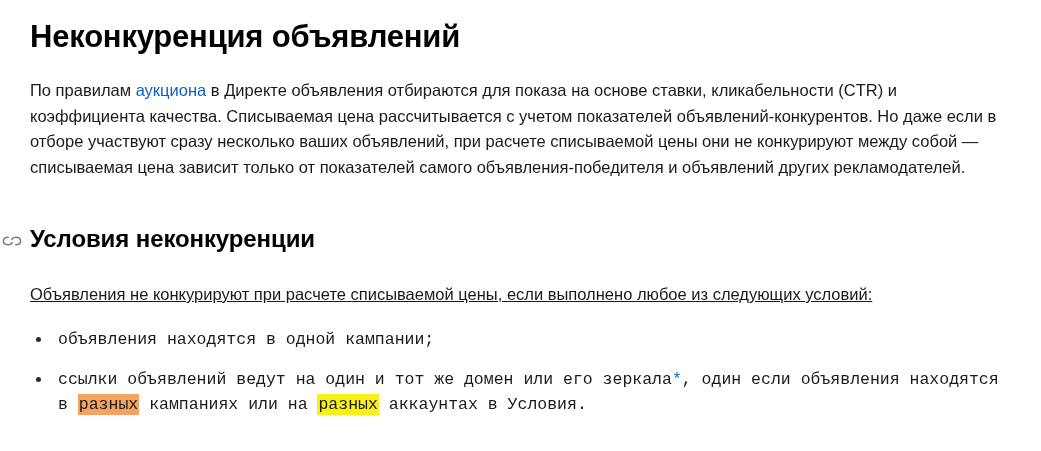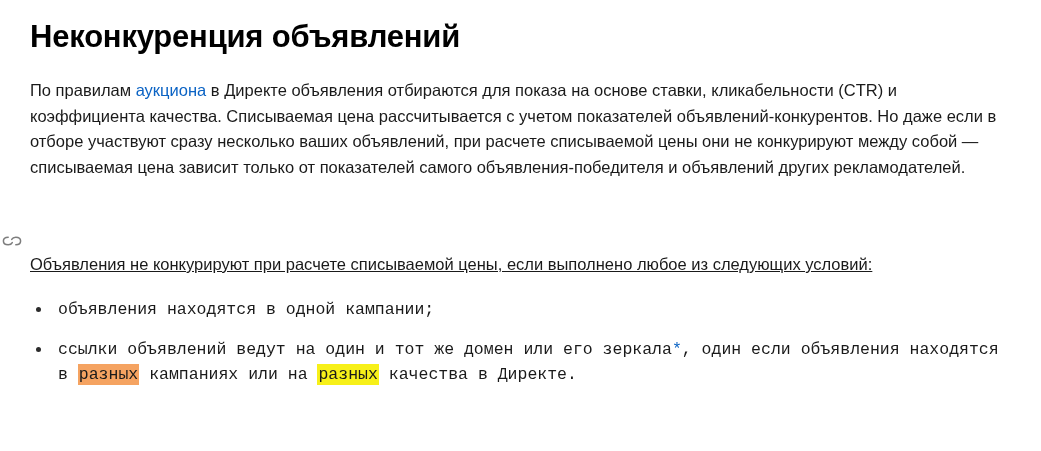--- a/index.html
+++ b/index.html
@@ -115,28 +115,29 @@
 
   <p class="intro"><span>По правилам </span><a class="link" href="#">аукциона</a><span> в Директе объявления отбираются для показа на основе ставки, кликабельности (CTR) и коэффициента качества. Списываемая цена рассчитывается с учетом показателей объявлений-конкурентов. Но даже если в отборе участвуют сразу несколько ваших объявлений, при расчете списываемой цены они не конкурируют между собой — списываемая цена зависит только от показателей самого объявления-победителя и объявлений других рекламодателей.</span></p>
 
   <div class="section-head">
     <span class="anchor-icon">
       <svg viewBox="0 0 20 18" width="20" height="18" aria-hidden="true">
         <path d="M6.2 5.2 C3.4 5.2 1.4 6.7 1.4 9 C1.4 11.3 3.4 12.8 6.2 12.8 C8.3 12.8 9.6 11.9 10.3 10.6" fill="none" stroke="currentColor" stroke-width="1.5" stroke-linecap="round"></path>
         <path d="M13.8 12.8 C16.6 12.8 18.6 11.3 18.6 9 C18.6 6.7 16.6 5.2 13.8 5.2 C11.7 5.2 10.4 6.1 9.7 7.4" fill="none" stroke="currentColor" stroke-width="1.5" stroke-linecap="round"></path>
       </svg>
     </span>
+    <h2 class="subtitle">Условия неконкуренции</h2>
   </div>
 
   <p class="lead">Объявления не конкурируют при расчете списываемой цены, если выполнено любое из следующих условий:</p>
 
   <ul class="conditions">
     <li>
       <span class="bullet"></span>
       <span>объявления находятся в одной кампании;</span>
     </li>
     <li>
       <span class="bullet"></span>
-      <span>ссылки объявлений ведут на один и тот же домен или его зеркала</span><span class="asterisk">*</span><span>, один если объявления находятся в </span><span class="mark-orange">разных</span><span> кампаниях или на </span><span class="mark-yellow">разных</span><span> качества в Директе.</span>
+      <span>ссылки объявлений ведут на один и тот же домен или его зеркала</span><span class="asterisk">*</span><span>, один если объявления находятся в </span><span class="mark-orange">разных</span><span> кампаниях или на </span><span class="mark-yellow">разных</span><span> аккаунтах в Условия.</span>
     </li>
   </ul>
 
 </div>
 
 </body></html>

